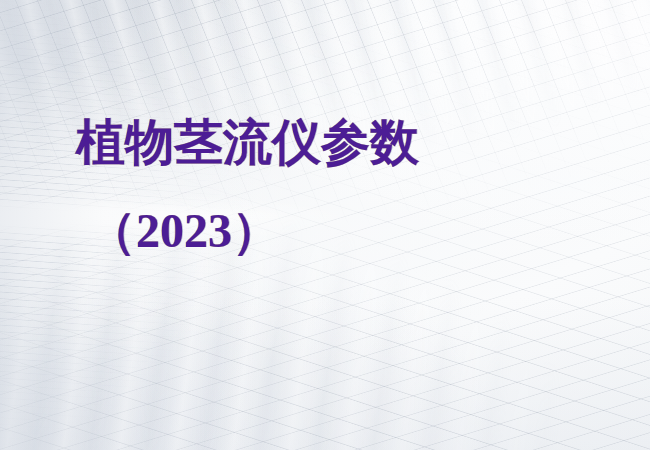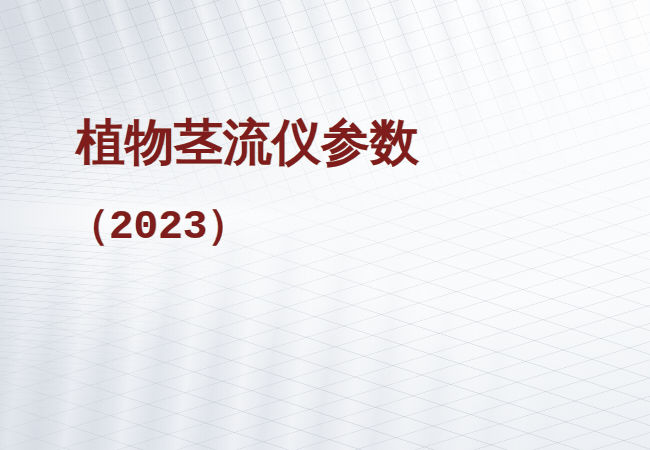--- a/index.html
+++ b/index.html
@@ -141,44 +141,44 @@
   .title-block {
     position: absolute;
     left: 0;
     top: 118px;
     width: 100%;
     padding: 0;
     z-index: 5;
   }
 
   .title-line {
-    color: #7f1d1d;
+    color: #4c1d95;
     font-weight: bold;
     line-height: 1.0;
     white-space: nowrap;
     
     text-shadow:
       -0.6px 0 0 rgba(190,140,60,0.55),
        0.7px 0 0 rgba(40,60,120,0.32),
        0 1px 1px rgba(255,255,255,0.30);
   }
 
   .title-main {
     font-size: 49px;
     letter-spacing: 0px;
     margin-left: 76px;
     font-family: "DejaVu Sans", "Liberation Sans", sans-serif;
   }
 
   .title-sub {
-    font-size: 41px;
+    font-size: 48px;
     letter-spacing: 0px;
-    margin-left: 68px;
+    margin-left: 88px;
     margin-top: 40px;
-    font-family: Liberation Mono, monospace;
+    font-family: Liberation Serif, serif;
   }
 </style>
 </head>
 <body>
 
 <div class="slide">
 
   <div class="bg-layer bg-base"></div>
   <div class="bg-layer bg-fan-top"></div>
   <div class="bg-layer bg-fan-bottom"></div>

